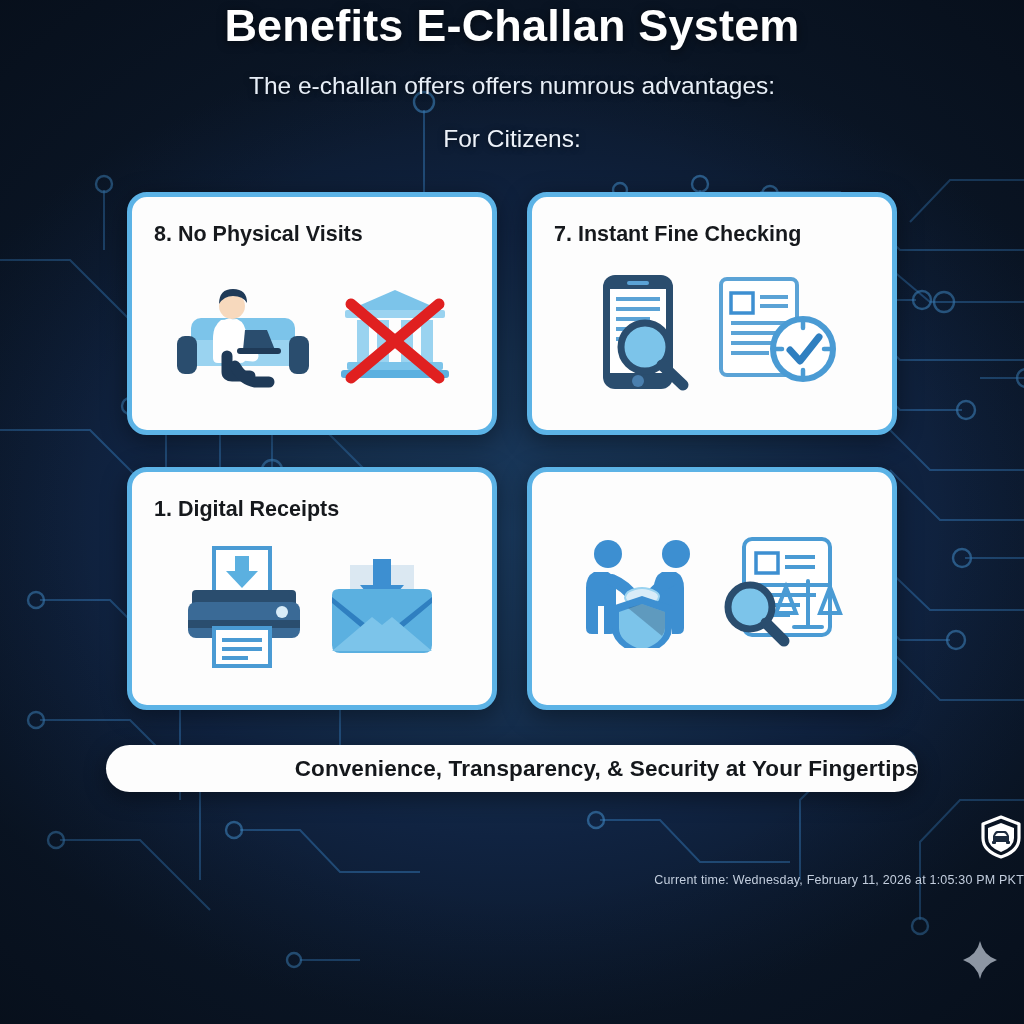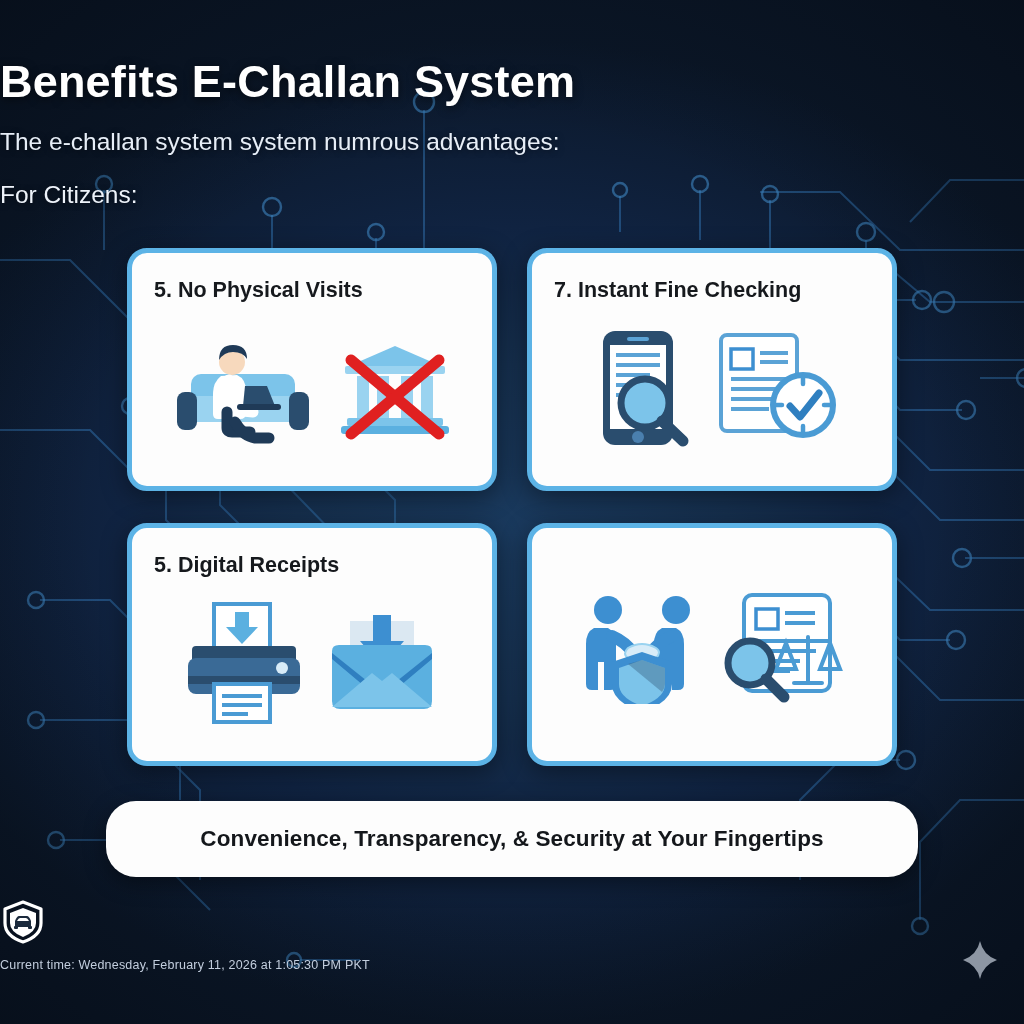--- a/index.html
+++ b/index.html
@@ -50,22 +50,21 @@
   #vignette {
     position: absolute;
     inset: 0;
     pointer-events: none;
     background: radial-gradient(ellipse 75% 68% at 50% 50%, rgba(0,0,0,0) 55%, rgba(4,9,17,0.55) 100%);
   }
 
   
   .header {
     position: relative;
-    padding-top: 56px;
-    text-align: left;
+    text-align: center;
     z-index: 5;
   }
   .title {
     margin: 0;
     font-size: 45px;
     font-weight: bold;
     color: #ffffff;
     letter-spacing: 0.2px;
     text-shadow: 0 2px 10px rgba(0,0,0,0.55);
   }
@@ -124,41 +123,41 @@
     padding-bottom: 6px;
   }
   .card-art svg { display: block; }
 
   
   .banner {
     position: relative;
     z-index: 5;
     margin: 35px auto 0 auto;
     width: 812px;
-    height: 76px;
+    height: 47px;
     background: #fdfdfd;
     border-radius: 30px;
     display: flex;
     align-items: center;
-    justify-content: center;
+    justify-content: flex-end;
     box-shadow: 0 6px 22px rgba(0,0,0,0.42);
   }
   .banner-text {
     font-size: 22.5px;
     font-weight: bold;
     color: #14171b;
     letter-spacing: 0.1px;
   }
 
   
   .bottom {
     position: relative;
     z-index: 5;
     margin-top: 22px;
-    text-align: left;
+    text-align: right;
   }
   .logo-shield { display: inline-block; }
   .timestamp {
     margin-top: 9px;
     font-size: 12.5px;
     color: #c3cede;
     letter-spacing: 0.2px;
   }
   .sparkle {
     position: absolute;
@@ -243,28 +242,28 @@
       <circle cx="596" cy="820" r="8"></circle>
       <polyline points="300,960 360,960"></polyline>
       <circle cx="294" cy="960" r="7"></circle>
     </g>
   </svg>
 
   <div id="vignette"></div>
 
   <div class="header">
     <h1 class="title">Benefits E-Challan System</h1>
-    <p class="subtitle">The e-challan system system numrous advantages:</p>
+    <p class="subtitle">The e-challan offers offers numrous advantages:</p>
     <p class="subtitle2">For Citizens:</p>
   </div>
 
   <div class="cards">
 
     <div class="card">
-      <p class="card-title">5. No Physical Visits</p>
+      <p class="card-title">8. No Physical Visits</p>
       <div class="card-art">
 
         <svg width="150" height="116" viewBox="0 0 150 116">
 
           <rect x="22" y="44" width="104" height="30" rx="10" fill="#7cc4ea"></rect>
 
           <rect x="16" y="66" width="116" height="26" rx="9" fill="#9ad3f0"></rect>
 
           <rect x="8" y="62" width="20" height="38" rx="8" fill="#2a4d6e"></rect>
           <rect x="120" y="62" width="20" height="38" rx="8" fill="#2a4d6e"></rect>
@@ -344,21 +343,21 @@
             <line x1="88" y1="99" x2="88" y2="106"></line>
             <line x1="60" y1="78" x2="67" y2="78"></line>
             <line x1="109" y1="78" x2="116" y2="78"></line>
           </g>
           <polyline points="75,79 85,90 104,66" fill="none" stroke="#2f7fc0" stroke-width="7" stroke-linecap="round" stroke-linejoin="round"></polyline>
         </svg>
       </div>
     </div>
 
     <div class="card">
-      <p class="card-title">5. Digital Receipts</p>
+      <p class="card-title">1. Digital Receipts</p>
       <div class="card-art">
 
         <svg width="124" height="126" viewBox="0 0 124 126">
 
           <rect x="32" y="4" width="56" height="44" fill="#ffffff" stroke="#4a9bd4" stroke-width="4"></rect>
           <g>
             <rect x="53" y="12" width="14" height="16" fill="#5bb0e0"></rect>
             <path d="M44 27 L76 27 L60 44 Z" fill="#5bb0e0"></path>
           </g>
 

